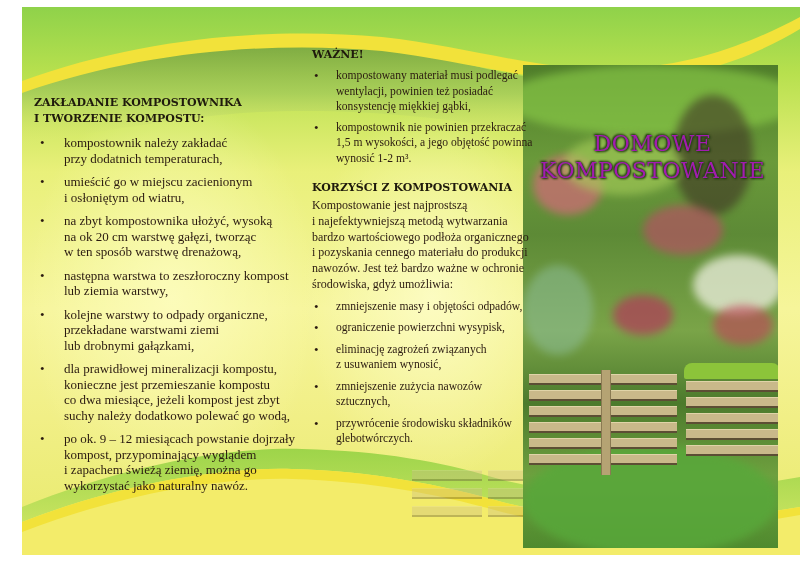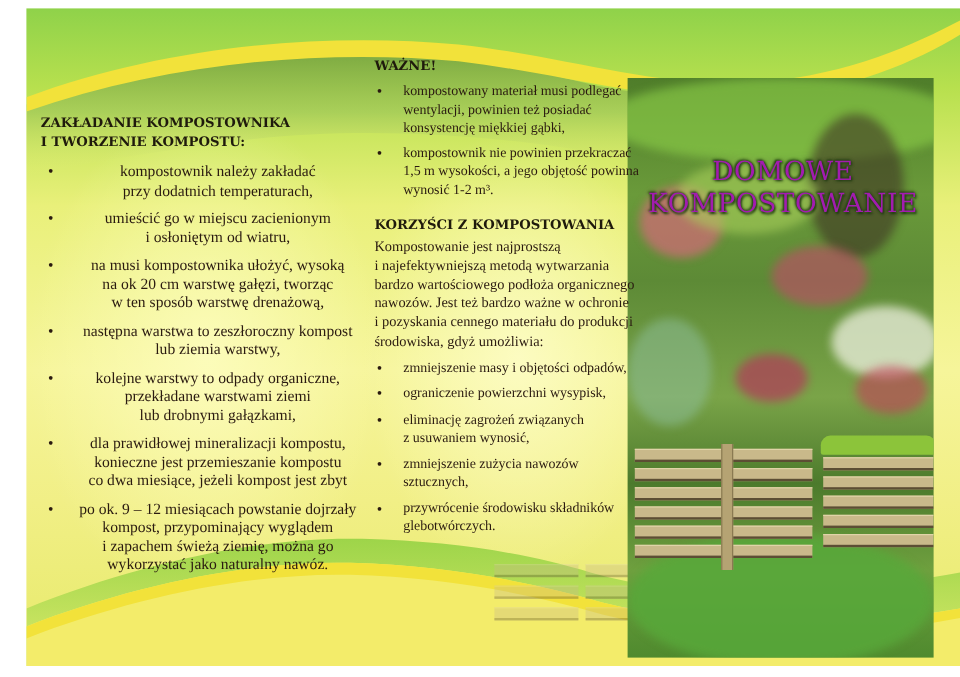--- a/index.html
+++ b/index.html
@@ -20,21 +20,21 @@
   .title-overlay { position:absolute; left:525px; top:130px; width:255px; text-align:center; color:#a21caf;
     font-family:"DejaVu Serif", serif; font-size:22px; line-height:27px; letter-spacing:0.5px;
     text-shadow: 0 0 3px #2e4d1a, 1px 1px 2px #1b3310, -1px -1px 2px #1b3310; }
   .col { position:absolute; color:#2a1a10; font-family:"Liberation Serif", serif; }
   .col h2 { margin:0; font-family:"DejaVu Serif", serif; font-weight:bold; font-size:11px; line-height:16px; color:#1f1a0c; }
   .col ul { margin:0; padding:0; list-style:none; }
   .col li { position:relative; padding-left:30px; font-size:13px; line-height:15.5px; }
   .col li::before { content:"•"; position:absolute; left:6px; top:0; font-size:13px; }
   .col p { margin:0; font-size:13px; line-height:16px; }
   .c1 { left:34px; top:95px; width:265px; }
-  .c1 li { margin-top:8px;text-align:center; }
+  .c1 li { margin-top:8px; }
   .c1 ul { margin-top:6px; }
   .c2 { left:312px; top:47px; width:225px; }
   .c2 li { font-size:11.6px; line-height:15.5px; padding-left:24px; margin-top:5px; }
   .c2 li::before { left:2px; }
   .c2 .k-head { margin-top:14px; }
   .c2 p { font-size:12px; line-height:15.8px; margin-top:2px; }
   .c2 ul.k-list li { margin-top:6px; }
   .c2 ul.k-list { margin-top:2px; }
   .bgbins { position:absolute; left:390px; top:455px; width:150px; height:60px; opacity:0.35; }
 </style>
@@ -129,37 +129,38 @@
   <ul>
     <li>
         <div>kompostownik należy zakładać</div>
         <div>przy dodatnich temperaturach,</div>
       </li>
     <li>
         <div>umieścić go w miejscu zacienionym</div>
         <div>i osłoniętym od wiatru,</div>
       </li>
     <li>
-        <div>na musi kompostownika ułożyć, wysoką</div>
+        <div>na zbyt kompostownika ułożyć, wysoką</div>
         <div>na ok 20 cm warstwę gałęzi, tworząc</div>
         <div>w ten sposób warstwę drenażową,</div>
       </li>
     <li>
         <div>następna warstwa to zeszłoroczny kompost</div>
         <div>lub ziemia warstwy,</div>
       </li>
     <li>
         <div>kolejne warstwy to odpady organiczne,</div>
         <div>przekładane warstwami ziemi</div>
         <div>lub drobnymi gałązkami,</div>
       </li>
     <li>
         <div>dla prawidłowej mineralizacji kompostu,</div>
         <div>konieczne jest przemieszanie kompostu</div>
         <div>co dwa miesiące, jeżeli kompost jest zbyt</div>
+        <div>suchy należy dodatkowo polewać go wodą,</div>
       </li>
     <li>
         <div>po ok. 9 – 12 miesiącach powstanie dojrzały</div>
         <div>kompost, przypominający wyglądem</div>
         <div>i zapachem świeżą ziemię, można go</div>
         <div>wykorzystać jako naturalny nawóz.</div>
       </li>
   </ul>
 </div>
 
@@ -175,22 +176,22 @@
         <div>kompostownik nie powinien przekraczać</div>
         <div>1,5 m wysokości, a jego objętość powinna</div>
         <div>wynosić 1-2 m³.</div>
       </li>
   </ul>
   <h2 class="k-head">KORZYŚCI Z KOMPOSTOWANIA</h2>
   <p>
     <span style="display:block">Kompostowanie jest najprostszą</span>
     <span style="display:block">i najefektywniejszą metodą wytwarzania</span>
     <span style="display:block">bardzo wartościowego podłoża organicznego</span>
+    <span style="display:block">i pozyskania cennego materiału do produkcji</span>
     <span style="display:block">nawozów. Jest też bardzo ważne w ochronie</span>
-    <span style="display:block">i pozyskania cennego materiału do produkcji</span>
     <span style="display:block">środowiska, gdyż umożliwia:</span>
   </p>
   <ul class="k-list">
     <li>
         <div>zmniejszenie masy i objętości odpadów,</div>
       </li>
     <li>
         <div>ograniczenie powierzchni wysypisk,</div>
       </li>
     <li>

